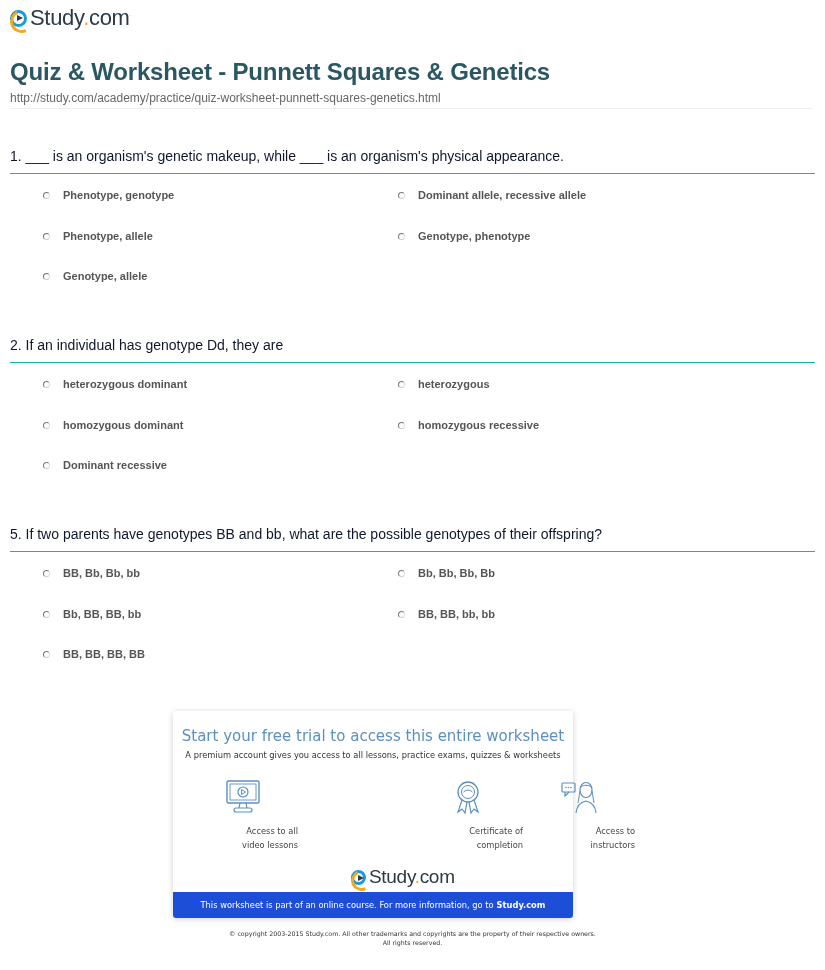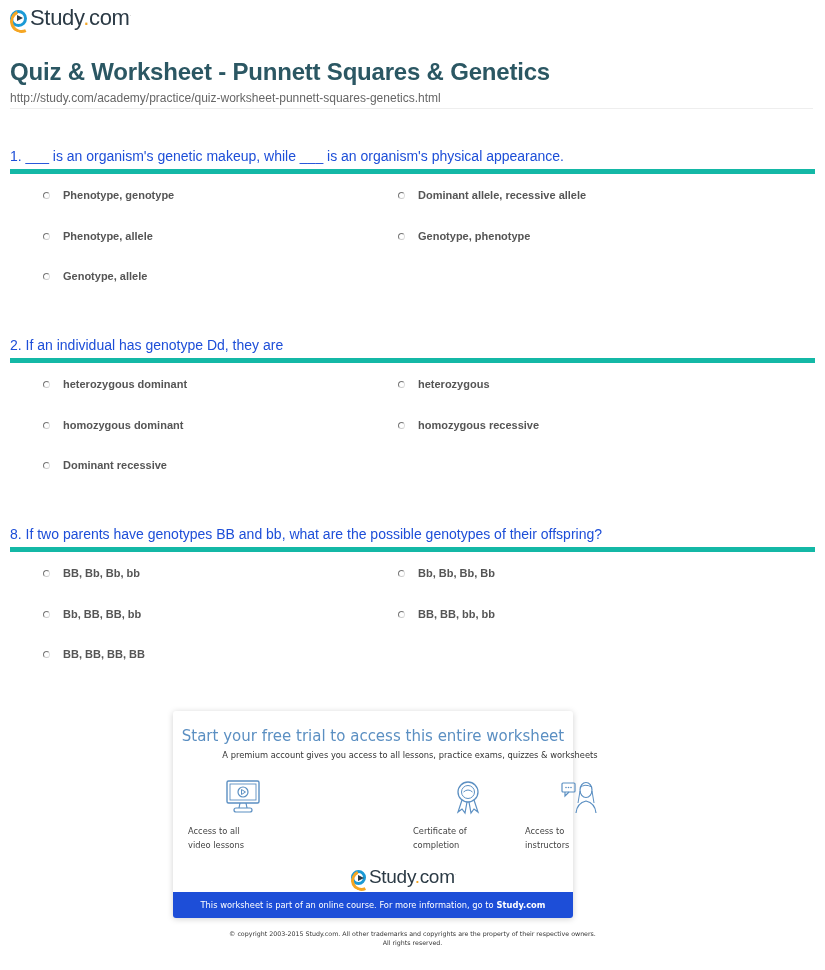--- a/index.html
+++ b/index.html
@@ -13,30 +13,30 @@
     .logo .word { font-size: 22px; color: #2b3a45; letter-spacing: -0.3px; }
     .logo .word .dot { color: #f5a623; }
     .logo .word .tm { font-size: 6px; vertical-align: super; color: #888; }
     #top-logo { left: 10px; top: 5px; }
 
     .title { position: absolute; left: 10px; top: 58px; font-size: 24px; font-weight: bold; color: #2b5763; letter-spacing: -0.2px; }
     .url { position: absolute; left: 10px; top: 91px; font-size: 12px; color: #666; }
     .hr { position: absolute; left: 10px; width: 803px; height: 1px; background: #eeeeee; }
 
     .question { position: absolute; left: 10px; width: 805px; }
-    .q-text { font-size: 14px; color: #1d4ed8; height: 26px; border-bottom: 5px solid #14b8a6; padding-left: 0px; }
+    .q-text { font-size: 14px; color: #0f172a; height: 26px; border-bottom: 1px solid #14b8a6; padding-left: 0px; }
     .answers { position: relative; }
     .answer { position: absolute; display: flex; align-items: center; height: 14px; }
     .radio { width: 7px; height: 7px; border-radius: 50%; border: 1.4px solid #777; border-right-color: #ddd; border-bottom-color: #ccc; background: #fff; margin-right: 13px; }
     .a-label { font-size: 11px; font-weight: bold; color: #555; }
 
     .promo { position: absolute; left: 173px; top: 711px; width: 400px; height: 207px; background: #fff; border-radius: 3px; box-shadow: 0 1px 6px rgba(0,0,0,0.18); }
     .promo-title { position: absolute; left: 0; width: 100%; top: 16px; text-align: center; font-family: "DejaVu Sans", sans-serif; font-size: 15px; color: #5b8fc2; font-weight: normal; }
-    .promo-sub { position: absolute; left: 0; width: 100%; top: 39px; text-align: center; font-family: "DejaVu Sans", sans-serif; font-size: 8.3px; color: #333; margin-left: 37px; }
-    .feature { position: absolute; top: 68px; width: 110px; text-align: left; }
+    .promo-sub { position: absolute; left: 0; width: 100%; top: 39px; text-align: center; font-family: "DejaVu Sans", sans-serif; font-size: 8.3px; color: #333; }
+    .feature { position: absolute; top: 68px; width: 110px; text-align: right; }
     .feature svg { display: block; margin: 0 auto; }
     .feature .f-label { margin-top: 9px; font-family: "DejaVu Sans", sans-serif; font-size: 8.3px; line-height: 14px; color: #444; }
     #promo-logo { left: 178px; top: 155px; }
     #promo-logo .word { font-size: 19px; }
     #promo-logo .mark { width: 15px; height: 15px; }
     #promo-logo .mark::before { width: 15px; height: 15px; }
     #promo-logo .mark::after { left: 3.5px; top: 2px; }
     .banner { position: absolute; left: 0; bottom: 0; width: 100%; height: 26px; background: #1d4ed8; border-radius: 0 0 3px 3px; color: #fff; font-family: "DejaVu Sans", sans-serif; font-size: 8.3px; display: flex; align-items: center; justify-content: center; }
     .banner b { margin-left: 3px; }
     .copyright { position: absolute; left: 0; width: 825px; top: 929px; text-align: center; font-family: "DejaVu Sans", sans-serif; font-size: 6.3px; color: #333; line-height: 9px; }
@@ -99,21 +99,21 @@
         <span class="a-label">homozygous recessive</span>
       </div>
     <div class="answer" style="left:33px;top:95px">
         <span class="radio"></span>
         <span class="a-label">Dominant recessive</span>
       </div>
   </div>
 </div>
 
 <div class="question" style="top:526px">
-  <div class="q-text">8. If two parents have genotypes BB and bb, what are the possible genotypes of their offspring?</div>
+  <div class="q-text">5. If two parents have genotypes BB and bb, what are the possible genotypes of their offspring?</div>
   <div class="answers">
     <div class="answer" style="left:33px;top:14px">
         <span class="radio"></span>
         <span class="a-label">BB, Bb, Bb, bb</span>
       </div>
     <div class="answer" style="left:388px;top:14px">
         <span class="radio"></span>
         <span class="a-label">Bb, Bb, Bb, Bb</span>
       </div>
     <div class="answer" style="left:33px;top:55px">

